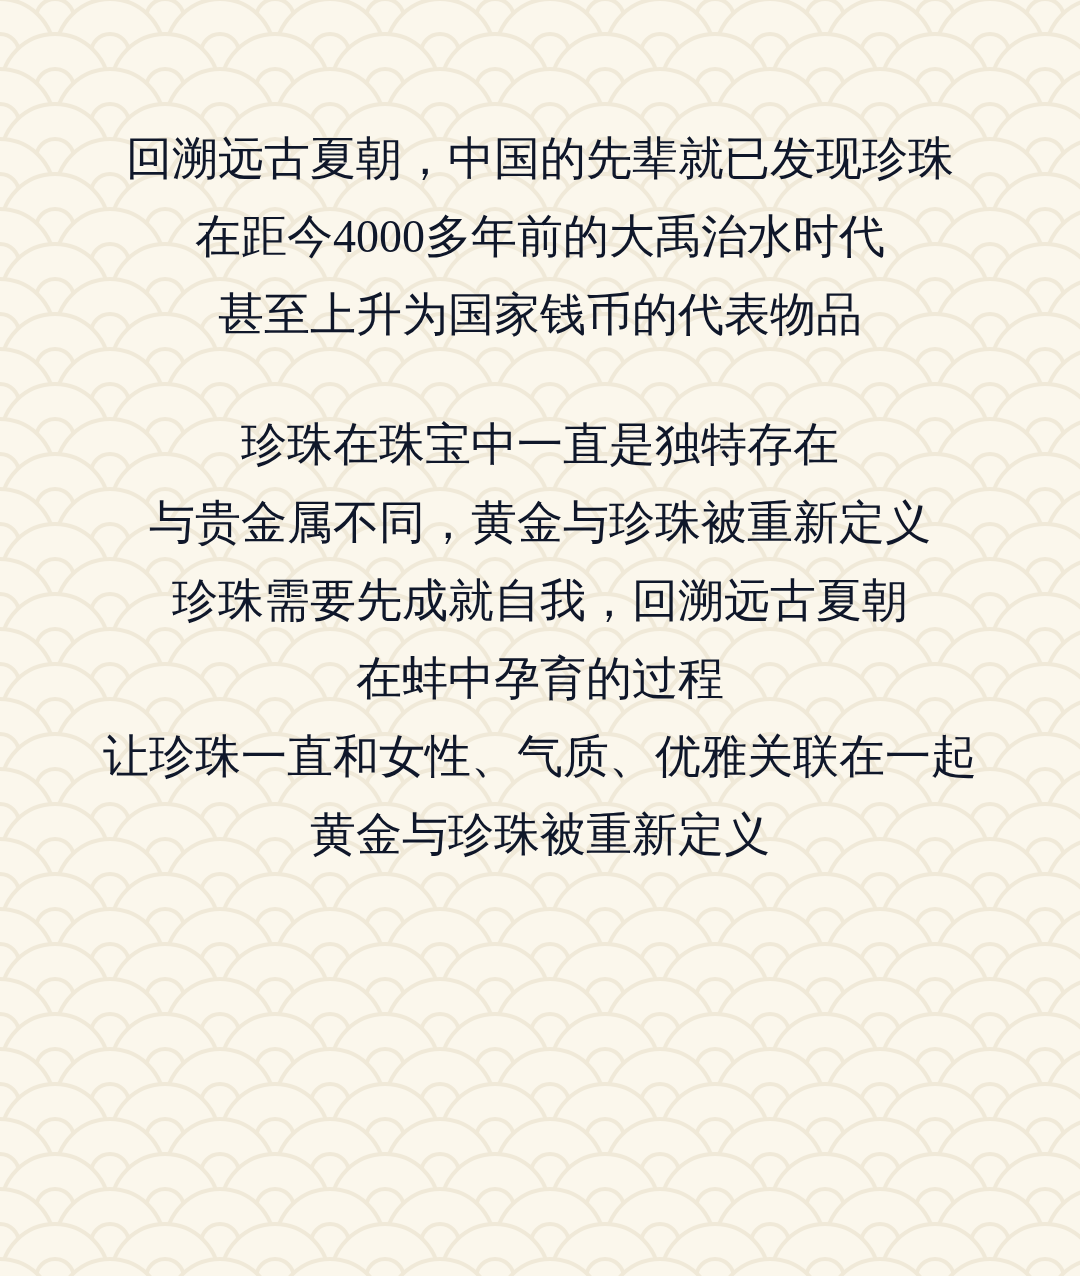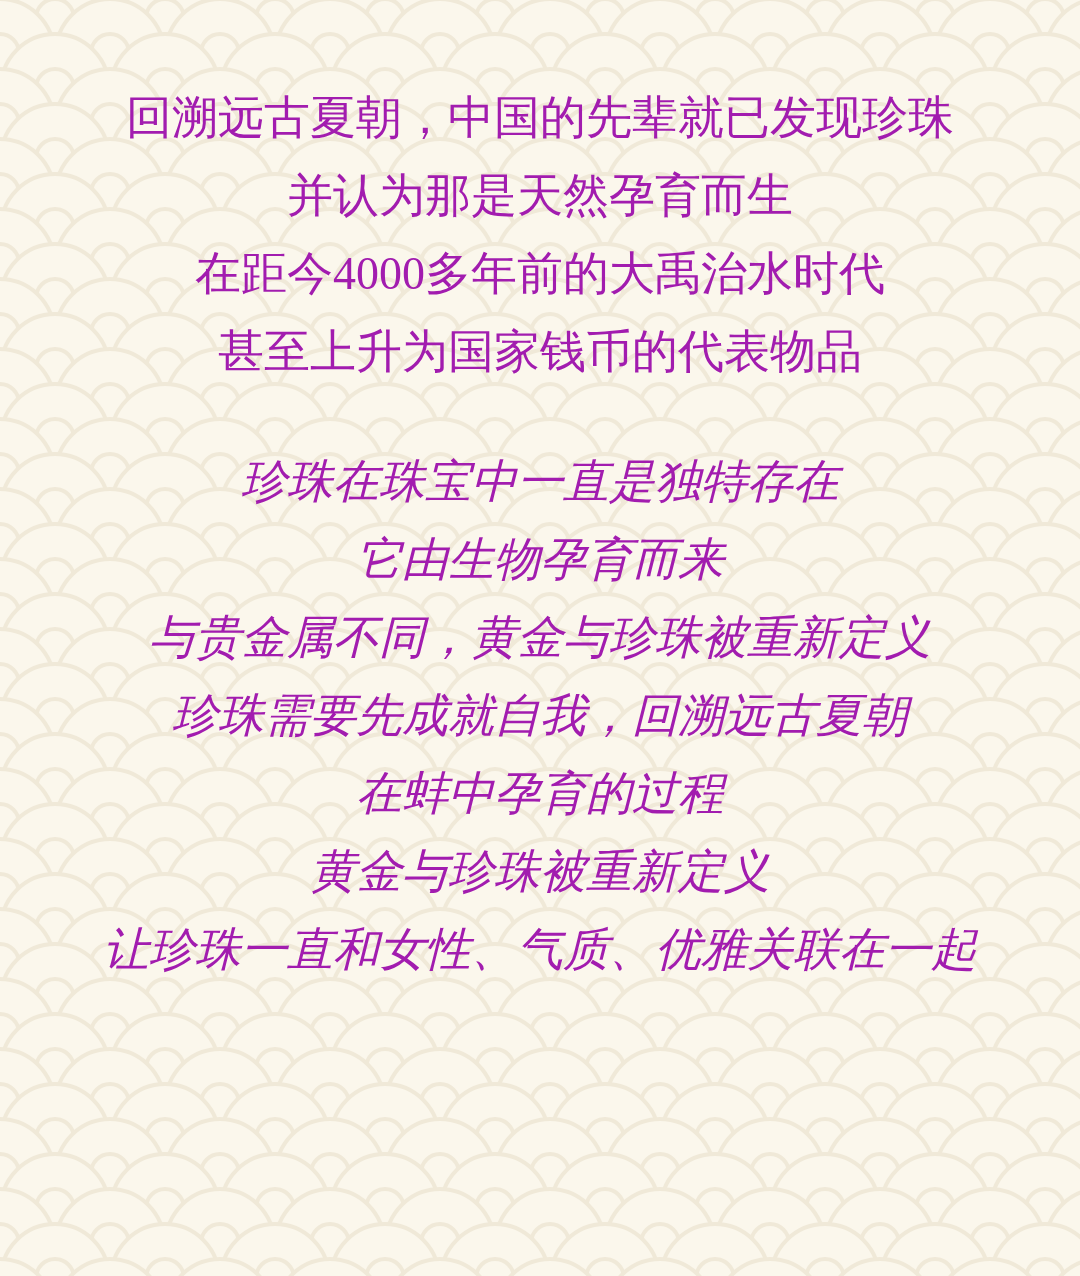--- a/index.html
+++ b/index.html
@@ -18,34 +18,33 @@
     position: absolute;
     top: 0;
     left: 0;
     z-index: 0;
     display: block;
   }
   .content {
     position: relative;
     z-index: 1;
     width: 100%;
-    padding-top: 79px;
+    padding-top: 120px;
     box-sizing: border-box;
     text-align: center;
-    color: #a21caf;
+    color: #0f172a;
     font-size: 46px;
     line-height: 78px;
     letter-spacing: 0;
   }
   .paragraph {
     margin: 0;
   }
   .paragraph + .paragraph {
     margin-top: 52px;
-    font-style: italic;
   }
   .text-line {
     height: 78px;
     white-space: nowrap;
   }
 </style>
 </head>
 <body>
 
 <svg class="pattern-bg" width="1080" height="1276" viewBox="0 0 1080 1276" xmlns="http://www.w3.org/2000/svg" aria-hidden="true">
@@ -77,26 +76,24 @@
       </g>
     </pattern>
   </defs>
   <rect width="1080" height="1276" fill="#fbf7ec"></rect>
   <rect width="1080" height="1276" fill="url(#scales)"></rect>
 </svg>
 
 <div class="content">
   <div class="paragraph">
     <div class="text-line">回溯远古夏朝，中国的先辈就已发现珍珠</div>
-    <div class="text-line">并认为那是天然孕育而生</div>
     <div class="text-line">在距今4000多年前的大禹治水时代</div>
     <div class="text-line">甚至上升为国家钱币的代表物品</div>
   </div>
   <div class="paragraph">
     <div class="text-line">珍珠在珠宝中一直是独特存在</div>
-    <div class="text-line">它由生物孕育而来</div>
     <div class="text-line">与贵金属不同，黄金与珍珠被重新定义</div>
     <div class="text-line">珍珠需要先成就自我，回溯远古夏朝</div>
     <div class="text-line">在蚌中孕育的过程</div>
+    <div class="text-line">让珍珠一直和女性、气质、优雅关联在一起</div>
     <div class="text-line">黄金与珍珠被重新定义</div>
-    <div class="text-line">让珍珠一直和女性、气质、优雅关联在一起</div>
   </div>
 </div>
 
 </body></html>

